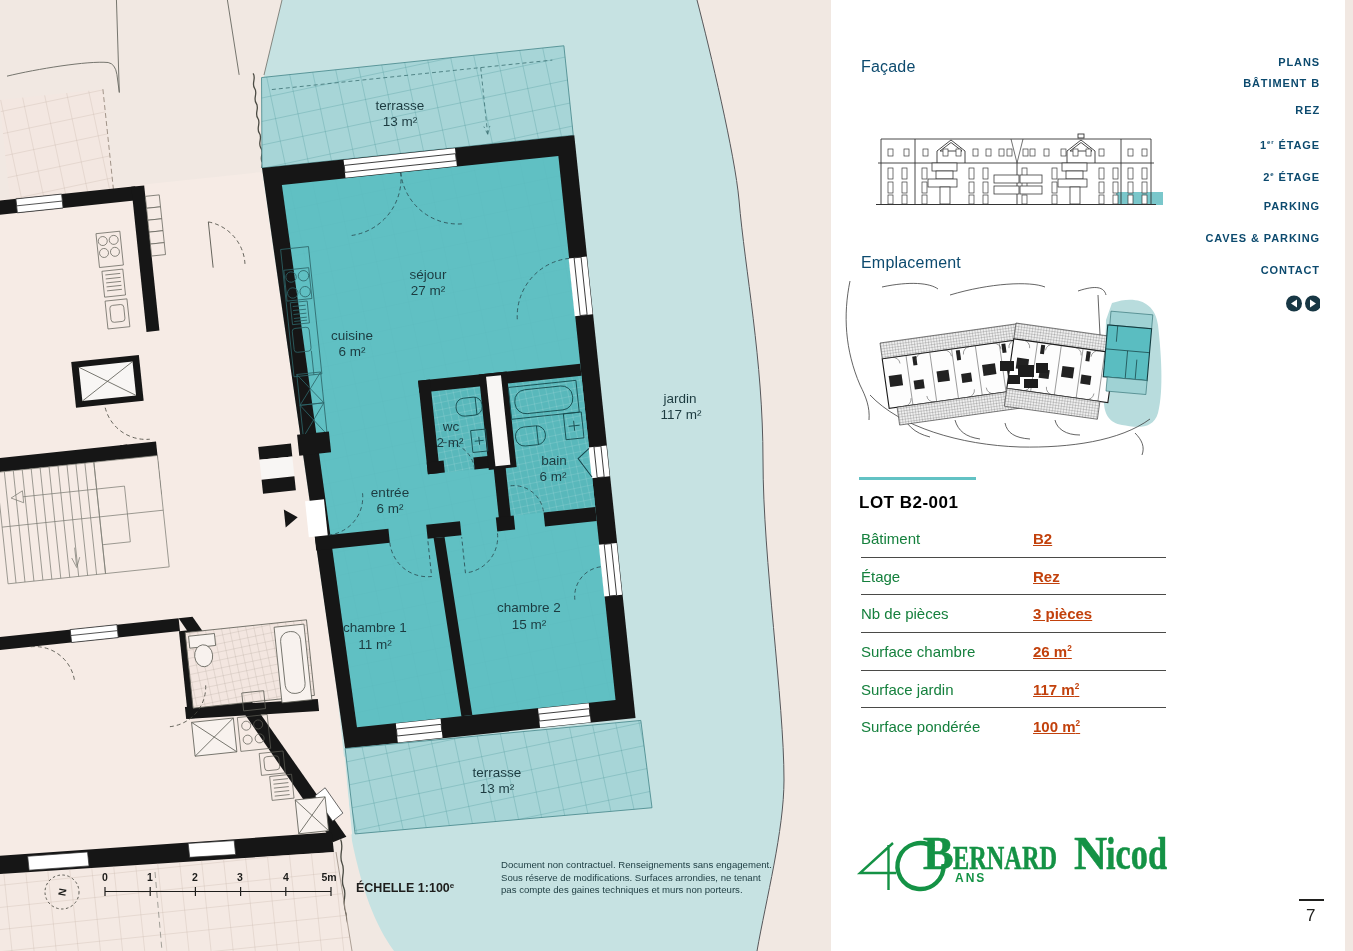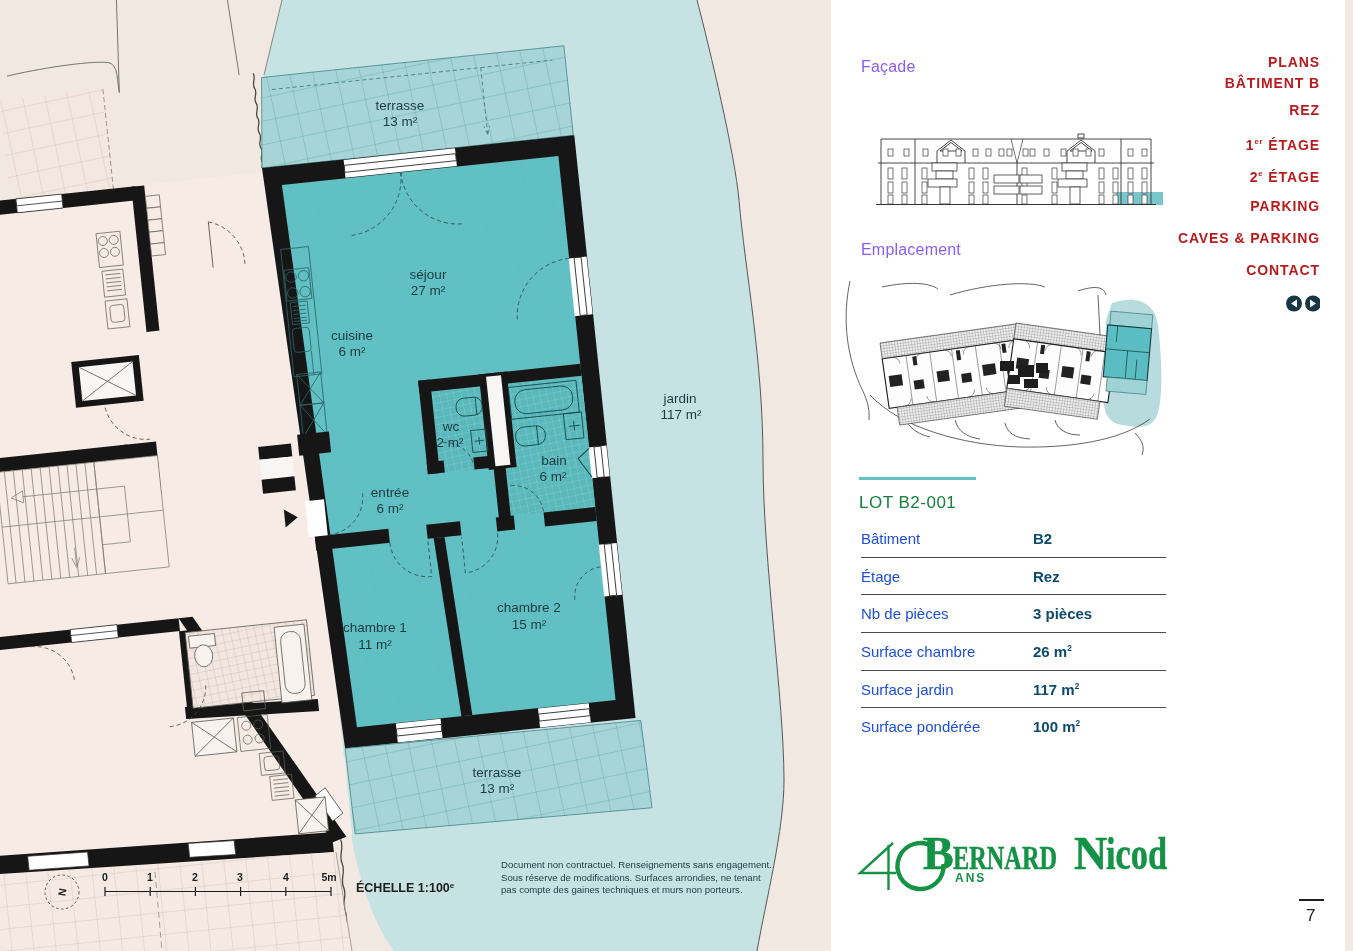--- a/index.html
+++ b/index.html
@@ -1,26 +1,26 @@
 <!DOCTYPE html>
 <html><head>
 <meta charset="utf-8">
 <style>
   html,body{margin:0;padding:0;}
   body{width:1353px;height:951px;overflow:hidden;font-family:"Liberation Sans",sans-serif;}
   .page{position:relative;width:1353px;height:951px;background:#f1e8e2;overflow:hidden;}
   .panel{position:absolute;left:831px;top:0;width:514px;height:951px;background:#ffffff;}
-  .h1{position:absolute;font-size:16px;color:#8b5cf6;letter-spacing:.2px;}
-  .menu{position:absolute;right:33px;top:52px;text-align:right;color:#b91c1c;font-size:14px;letter-spacing:.9px;font-weight:bold;}
+  .h1{position:absolute;font-size:16px;color:#0c4a6e;letter-spacing:.2px;}
+  .menu{position:absolute;right:33px;top:52px;text-align:right;color:#0c4a6e;font-size:11px;letter-spacing:.9px;font-weight:bold;}
   .menu div{height:32px;line-height:14px;}
   table.lot{position:absolute;left:861px;top:520px;width:305px;border-collapse:collapse;}
-  table.lot td{font-size:15px;color:#1d4ed8;padding:0;height:36.7px;vertical-align:middle;}
+  table.lot td{font-size:15px;color:#15803d;padding:0;height:36.7px;vertical-align:middle;}
   table.lot tr{border-bottom:1px solid #4a4a48;}
   table.lot tr:last-child{border-bottom:none;}
-  table.lot td.v{color:#0c4a6e;font-weight:bold;width:133px;}
+  table.lot td.v{color:#c2410c;font-weight:bold;width:133px;text-decoration:underline;}
   sup{font-size:55%;}
 </style>
 </head>
 <body>
 <div class="page">
 
   <svg id="plan" width="1353" height="951" viewBox="0 0 1353 951" style="position:absolute;left:0;top:0;">
     <defs>
       <pattern id="tgrid" width="23" height="23" patternUnits="userSpaceOnUse" patternTransform="rotate(-6)">
         <rect width="23" height="23" fill="none"></rect>
@@ -411,21 +411,21 @@
       <text x="501" y="868">Document non contractuel. Renseignements sans engagement.</text>
       <text x="501" y="880.5">Sous réserve de modifications. Surfaces arrondies, ne tenant</text>
       <text x="501" y="893">pas compte des gaines techniques et murs non porteurs.</text>
     </g>
   </svg>
 
   <div class="panel"></div>
 
   <div class="h1" style="left:861px;top:58px;">Façade</div>
 
-  <div class="h1" style="left:861px;top:241px;">Emplacement</div>
+  <div class="h1" style="left:861px;top:254px;">Emplacement</div>
 
   <div class="menu">
     <div style="height:51px;line-height:21px;">PLANS<br>BÂTIMENT B</div>
     <div>REZ</div>
     <div>1<sup>er</sup> ÉTAGE</div>
     <div>2<sup>e</sup> ÉTAGE</div>
     <div>PARKING</div>
     <div>CAVES &amp; PARKING</div>
     <div>CONTACT</div>
 
@@ -603,21 +603,21 @@
     <g transform="translate(269,36) rotate(5)">
       <rect x="2" y="0" width="42" height="14" fill="#9fd2d4" stroke="#2a6a6e" stroke-width="0.6"></rect>
       <rect x="0" y="14" width="44" height="52" fill="#5abdc1" stroke="#143c40" stroke-width="1.1"></rect>
       <path d="M0,38 H44 M22,38 V66 M10,14 V30 M32,46 V66" stroke="#143c40" stroke-width="0.7" fill="none"></path>
       <rect x="4" y="66" width="40" height="14" fill="#9fd2d4" stroke="#2a6a6e" stroke-width="0.6"></rect>
     </g>
   </svg>
 
   <div style="position:absolute;left:859px;top:477px;width:117px;height:2.5px;background:#62c2c4;"></div>
 
-  <div style="position:absolute;left:859px;top:493px;font-size:17px;font-weight:normal;color:#15803d;letter-spacing:.5px;">LOT B2-001</div>
+  <div style="position:absolute;left:859px;top:493px;font-size:17px;font-weight:bold;color:#000000;letter-spacing:.5px;">LOT B2-001</div>
 
   <table class="lot">
     <tbody>
         <tr>
           <td>Bâtiment</td>
           <td class="v">B2</td>
         </tr>
     <tr>
           <td>Étage</td>
           <td class="v">Rez</td>

